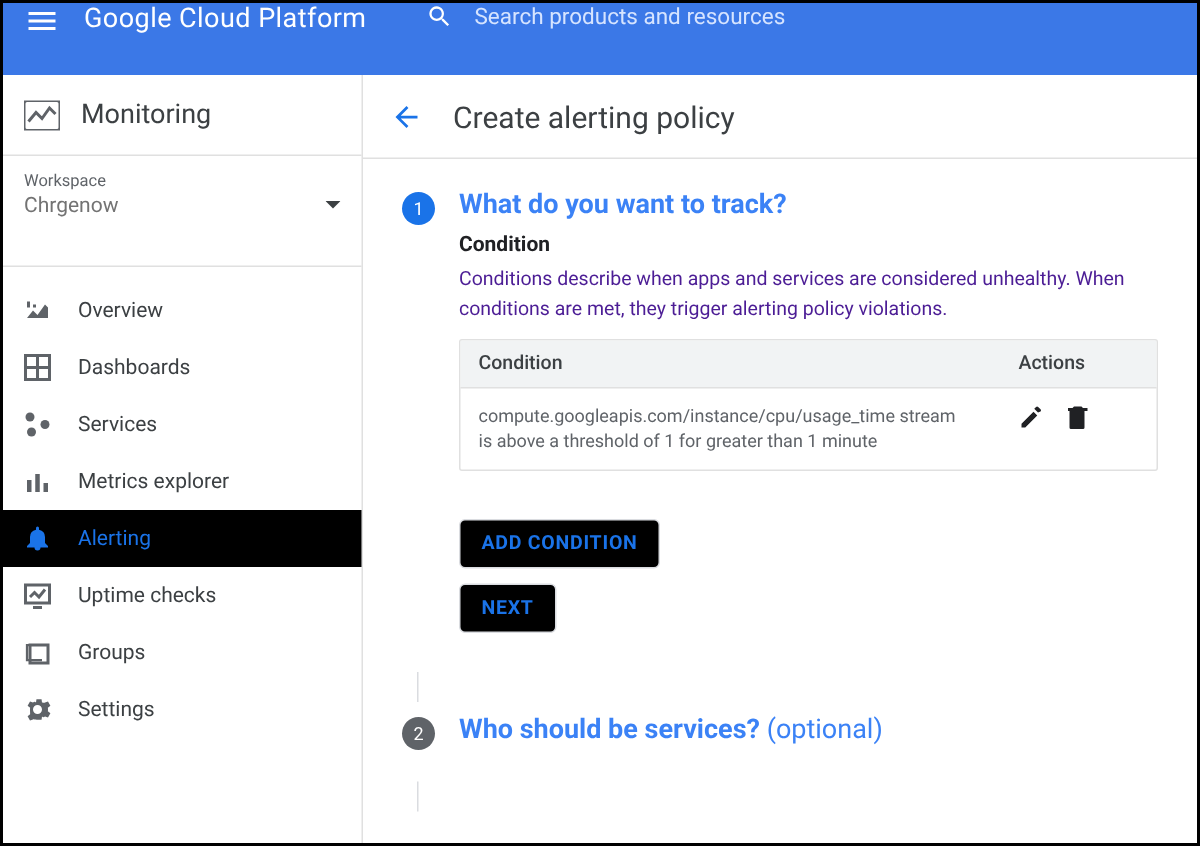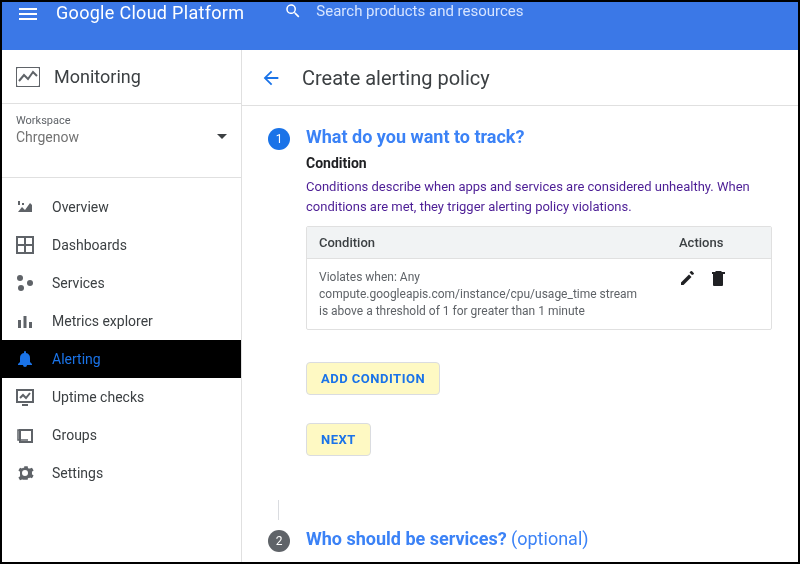--- a/index.html
+++ b/index.html
@@ -41,21 +41,21 @@
 .tbl{border:1px solid #e0e0e0;border-radius:2px;margin-bottom:32px}
 .tbl-head{display:flex;background:#f1f3f4;padding:8px 12px;font-size:13px;color:#3c4043;font-weight:500}
 .th-cond{flex:1}
 .th-act{width:80px}
 .tbl-row{padding:10px 12px;border-top:1px solid #e0e0e0;display:flex;align-items:flex-start}
 .tr-main{flex:1}
 .cond-name{font-size:14px;color:#202124;margin-bottom:4px}
 .cond-det{font-size:12px;color:#5f6368;line-height:1.4}
 .tr-act{width:80px;display:flex;gap:12px;align-items:center}
 .iconbtn{width:18px;height:18px;cursor:pointer}
-.btn{display:inline-block;border:1px solid #dadce0;border-radius:4px;padding:8px 14px;font-size:13px;font-weight:700;color:#1a73e8;background:#fef9c3;cursor:pointer;letter-spacing:.5px;margin-right:8px;margin-bottom:28px}
+.btn{display:inline-block;border:1px solid #dadce0;border-radius:4px;padding:8px 14px;font-size:13px;font-weight:700;color:#1a73e8;background:#000000;cursor:pointer;letter-spacing:.5px;margin-right:8px;margin-bottom:10px}
 .vline{width:1px;height:20px;background:#dadce0;margin-left:10px;margin-bottom:8px}
 svg{display:block}
 </style>
 </head>
 <body>
 
 <div class="topbar">
   <span class="hamburger">
     <svg viewBox="0 0 24 24" fill="#fff">
         <path d="M3 6h18v2H3zM3 11h18v2H3zM3 16h18v2H3z"></path>
@@ -191,21 +191,20 @@
           <div class="sub">Condition</div>
           <div class="desc">Conditions describe when apps and services are considered unhealthy. When conditions are met, they trigger alerting policy violations.</div>
           <div class="tbl">
             <div class="tbl-head">
               <div class="th-cond">Condition</div>
               <div class="th-act">Actions</div>
             </div>
             <div class="tbl-row">
               <div class="tr-main">
                 <div class="cond-det">
-                  <div>Violates when: Any</div>
                   <div>compute.googleapis.com/instance/cpu/usage_time stream</div>
                   <div>is above a threshold of 1 for greater than 1 minute</div>
                 </div>
               </div>
               <div class="tr-act">
                 <span class="iconbtn">
                     <svg viewBox="0 0 18 18" fill="#202124">
                       <path d="M2 13.5V16h2.5l8-8L10 5.5l-8 8zM14.7 5.3a1 1 0 000-1.4l-1.6-1.6a1 1 0 00-1.4 0L10.5 3.5 13 6l1.7-.7z"></path>
                     </svg>
                   </span>

